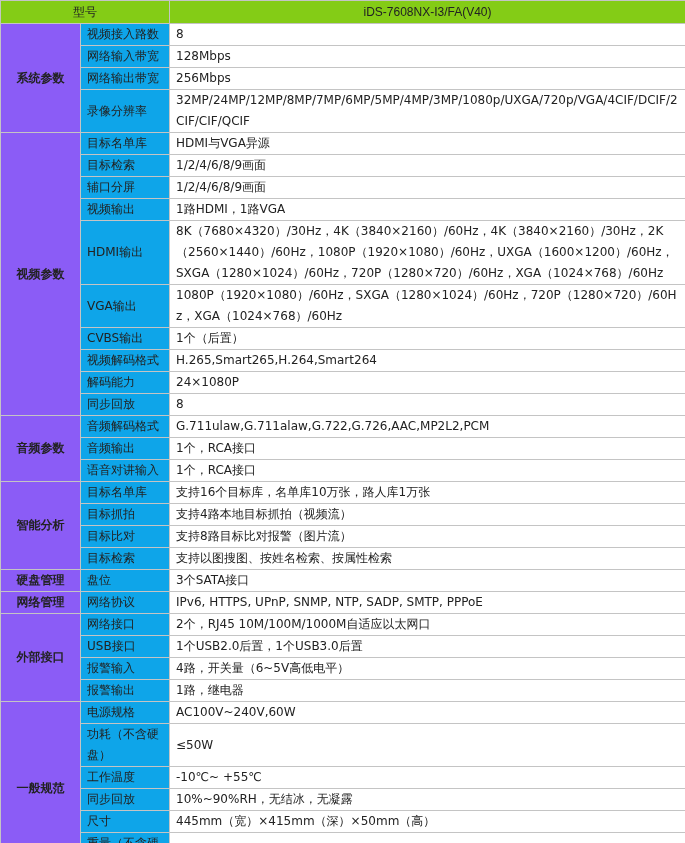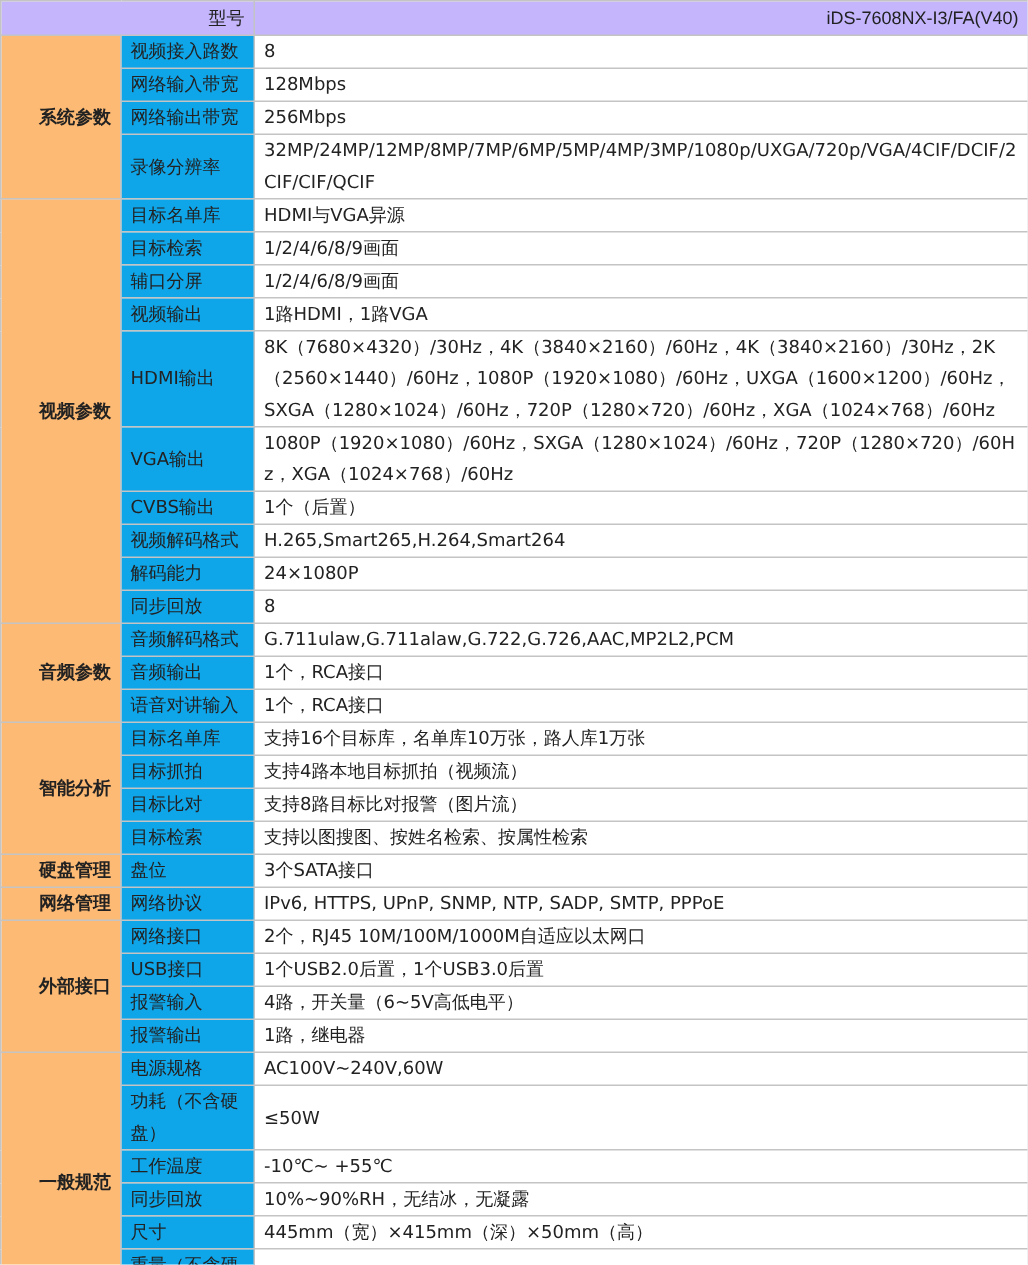--- a/index.html
+++ b/index.html
@@ -15,22 +15,22 @@
     table.spec td, table.spec th {
       border: 1px solid #c4c4c4;
       padding: 0 6px;
       vertical-align: middle;
       line-height: 21px;
       font-weight: normal;
     }
     col.c1 { width: 80px; }
     col.c2 { width: 89px; }
     col.c3 { width: 516px; }
-    .hdr { background: #c4b5fd; height: 22px; font-weight: bold; text-align: right; }
-    .cat { background: #fdba74; font-weight: bold !important; text-align: right; padding-left: 6px !important; }
+    .hdr { background: #84cc16; height: 22px; font-weight: bold; text-align: center; }
+    .cat { background: #8b5cf6; font-weight: bold !important; text-align: center; padding-left: 6px !important; }
     .lbl { background: #0ea5e9; }
     .val { background: #ffffff; word-break: break-all; }
     .hdr-model { font-weight: bold; font-family: "Liberation Sans", sans-serif; }
   </style>
 </head>
 <body>
 
 <table class="spec">
   <colgroup>
       <col class="c1">

